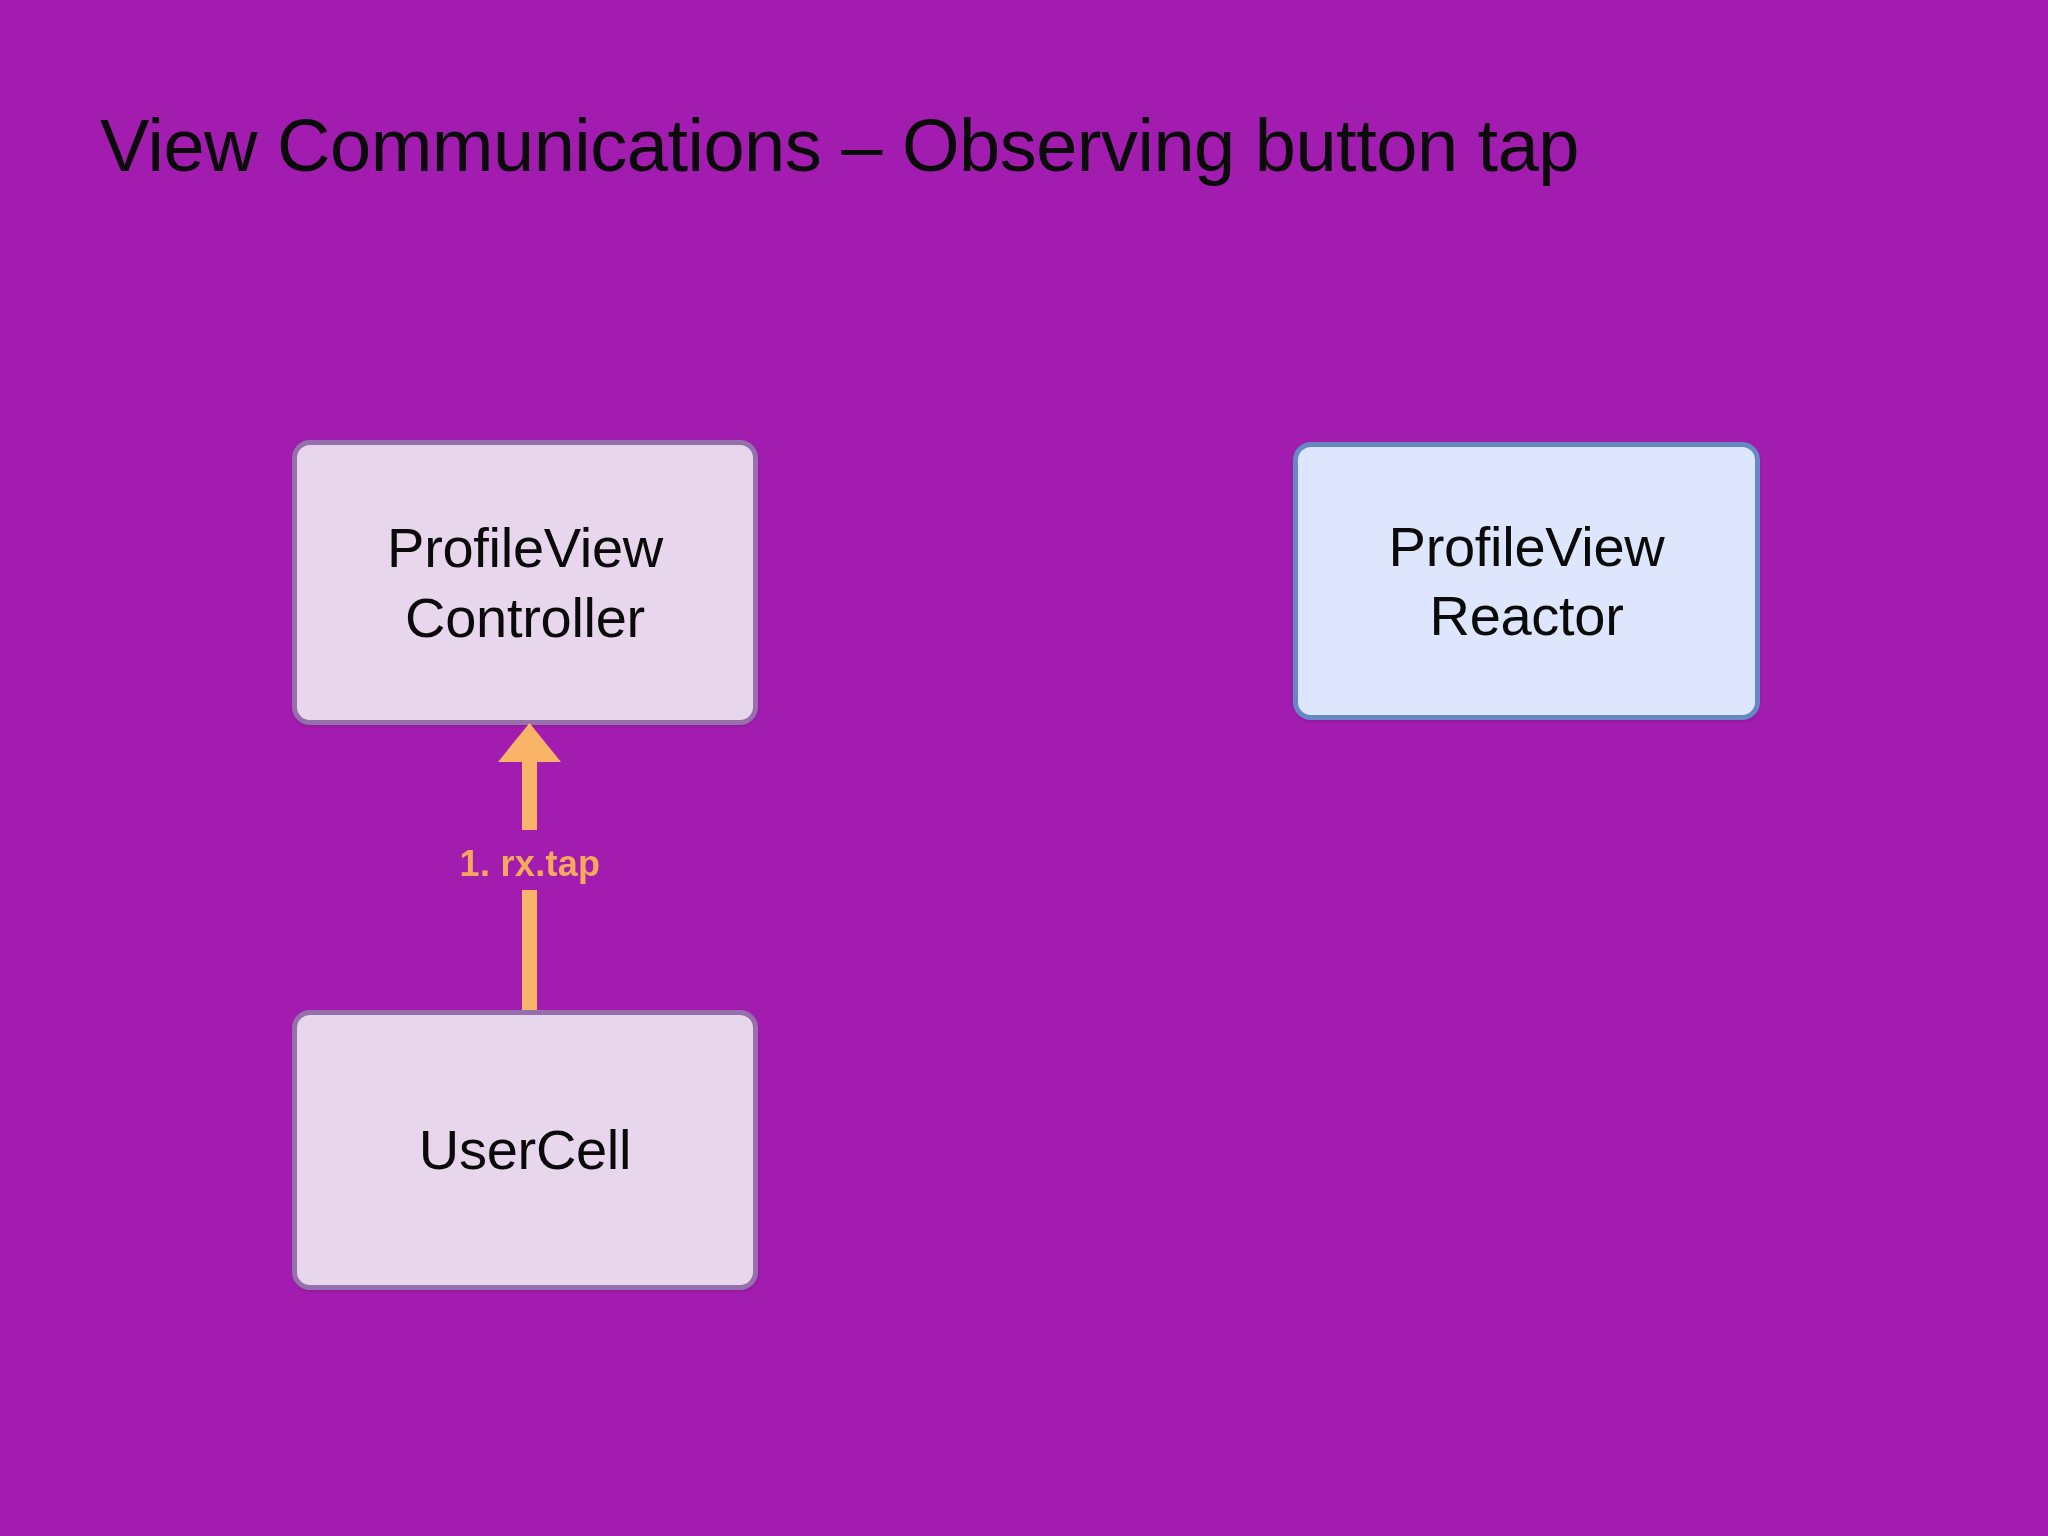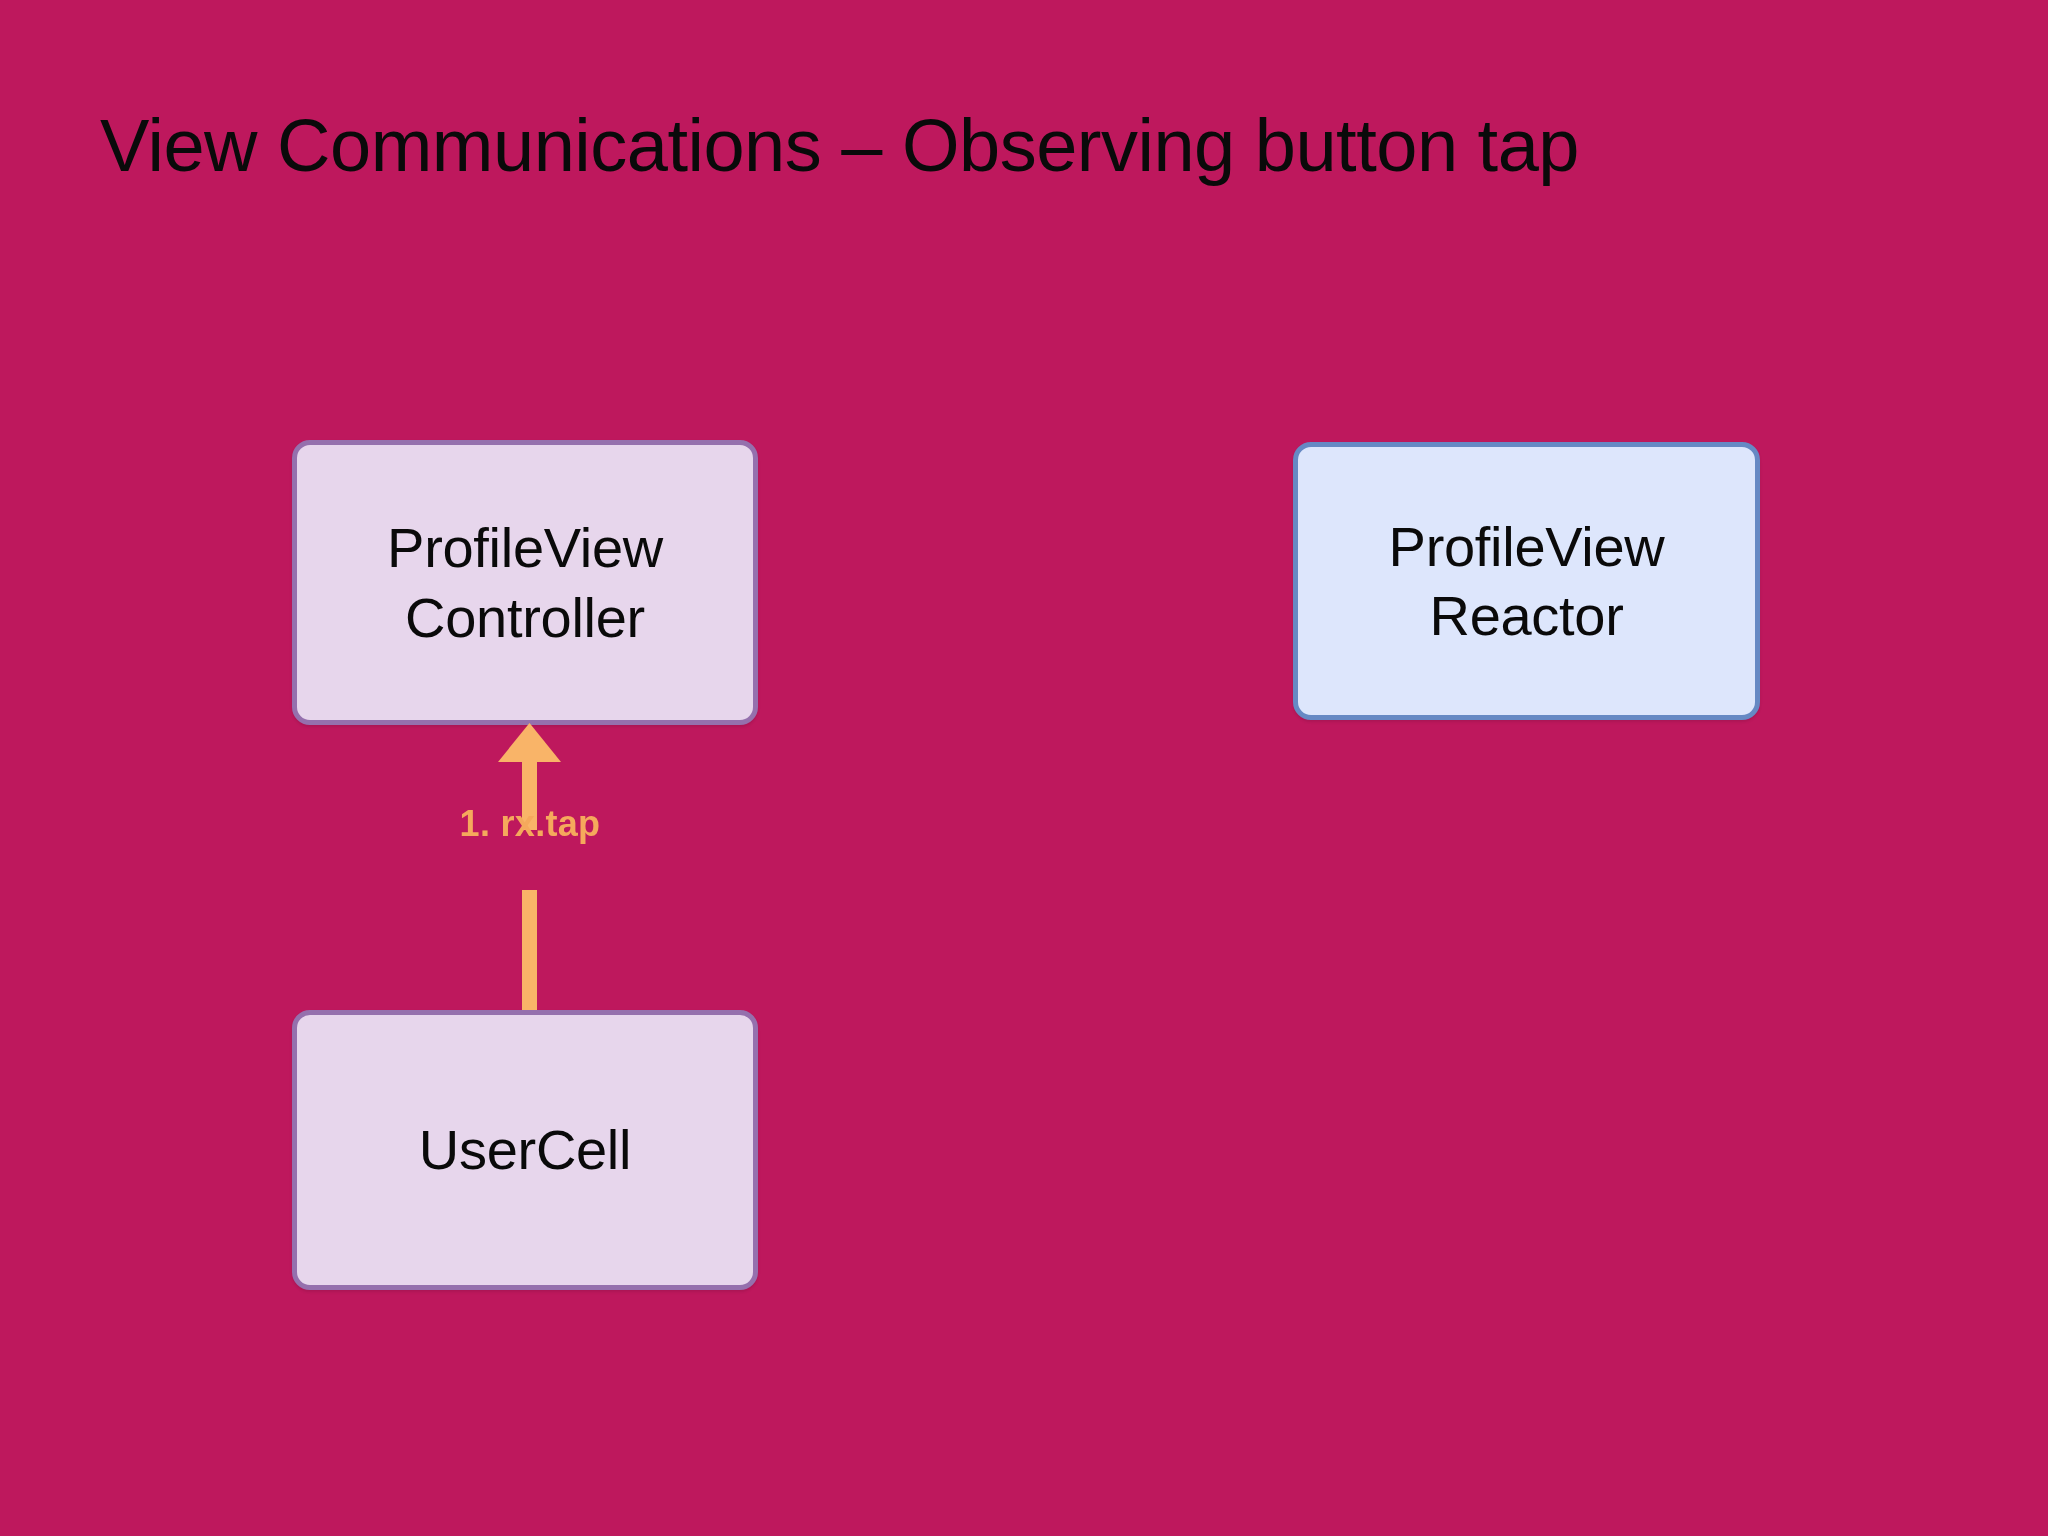--- a/index.html
+++ b/index.html
@@ -12,21 +12,21 @@
     height: 1536px;
     overflow: hidden;
     font-family: "Liberation Sans", sans-serif;
     -webkit-font-smoothing: antialiased;
   }
 
   #canvas {
     position: relative;
     width: 2048px;
     height: 1536px;
-    background: #be185d;
+    background: #a21caf;
   }
 
   
   #slide-title {
     position: absolute;
     left: 100px;
     top: 96px;
     width: 1420px;
     height: 100px;
     line-height: 100px;
@@ -85,21 +85,21 @@
     left: 470px;
     top: 720px;
     width: 120px;
     height: 300px;
   }
   #connector-rxtap svg { display: block; }
 
   #connector-rxtap-label {
     position: absolute;
     left: 400px;
-    top: 796px;
+    top: 836px;
     width: 260px;
     height: 56px;
     line-height: 56px;
     text-align: center;
     font-size: 36px;
     font-weight: 700;
     color: #f5a95c;
     letter-spacing: 0.3px;
     white-space: nowrap;
   }

